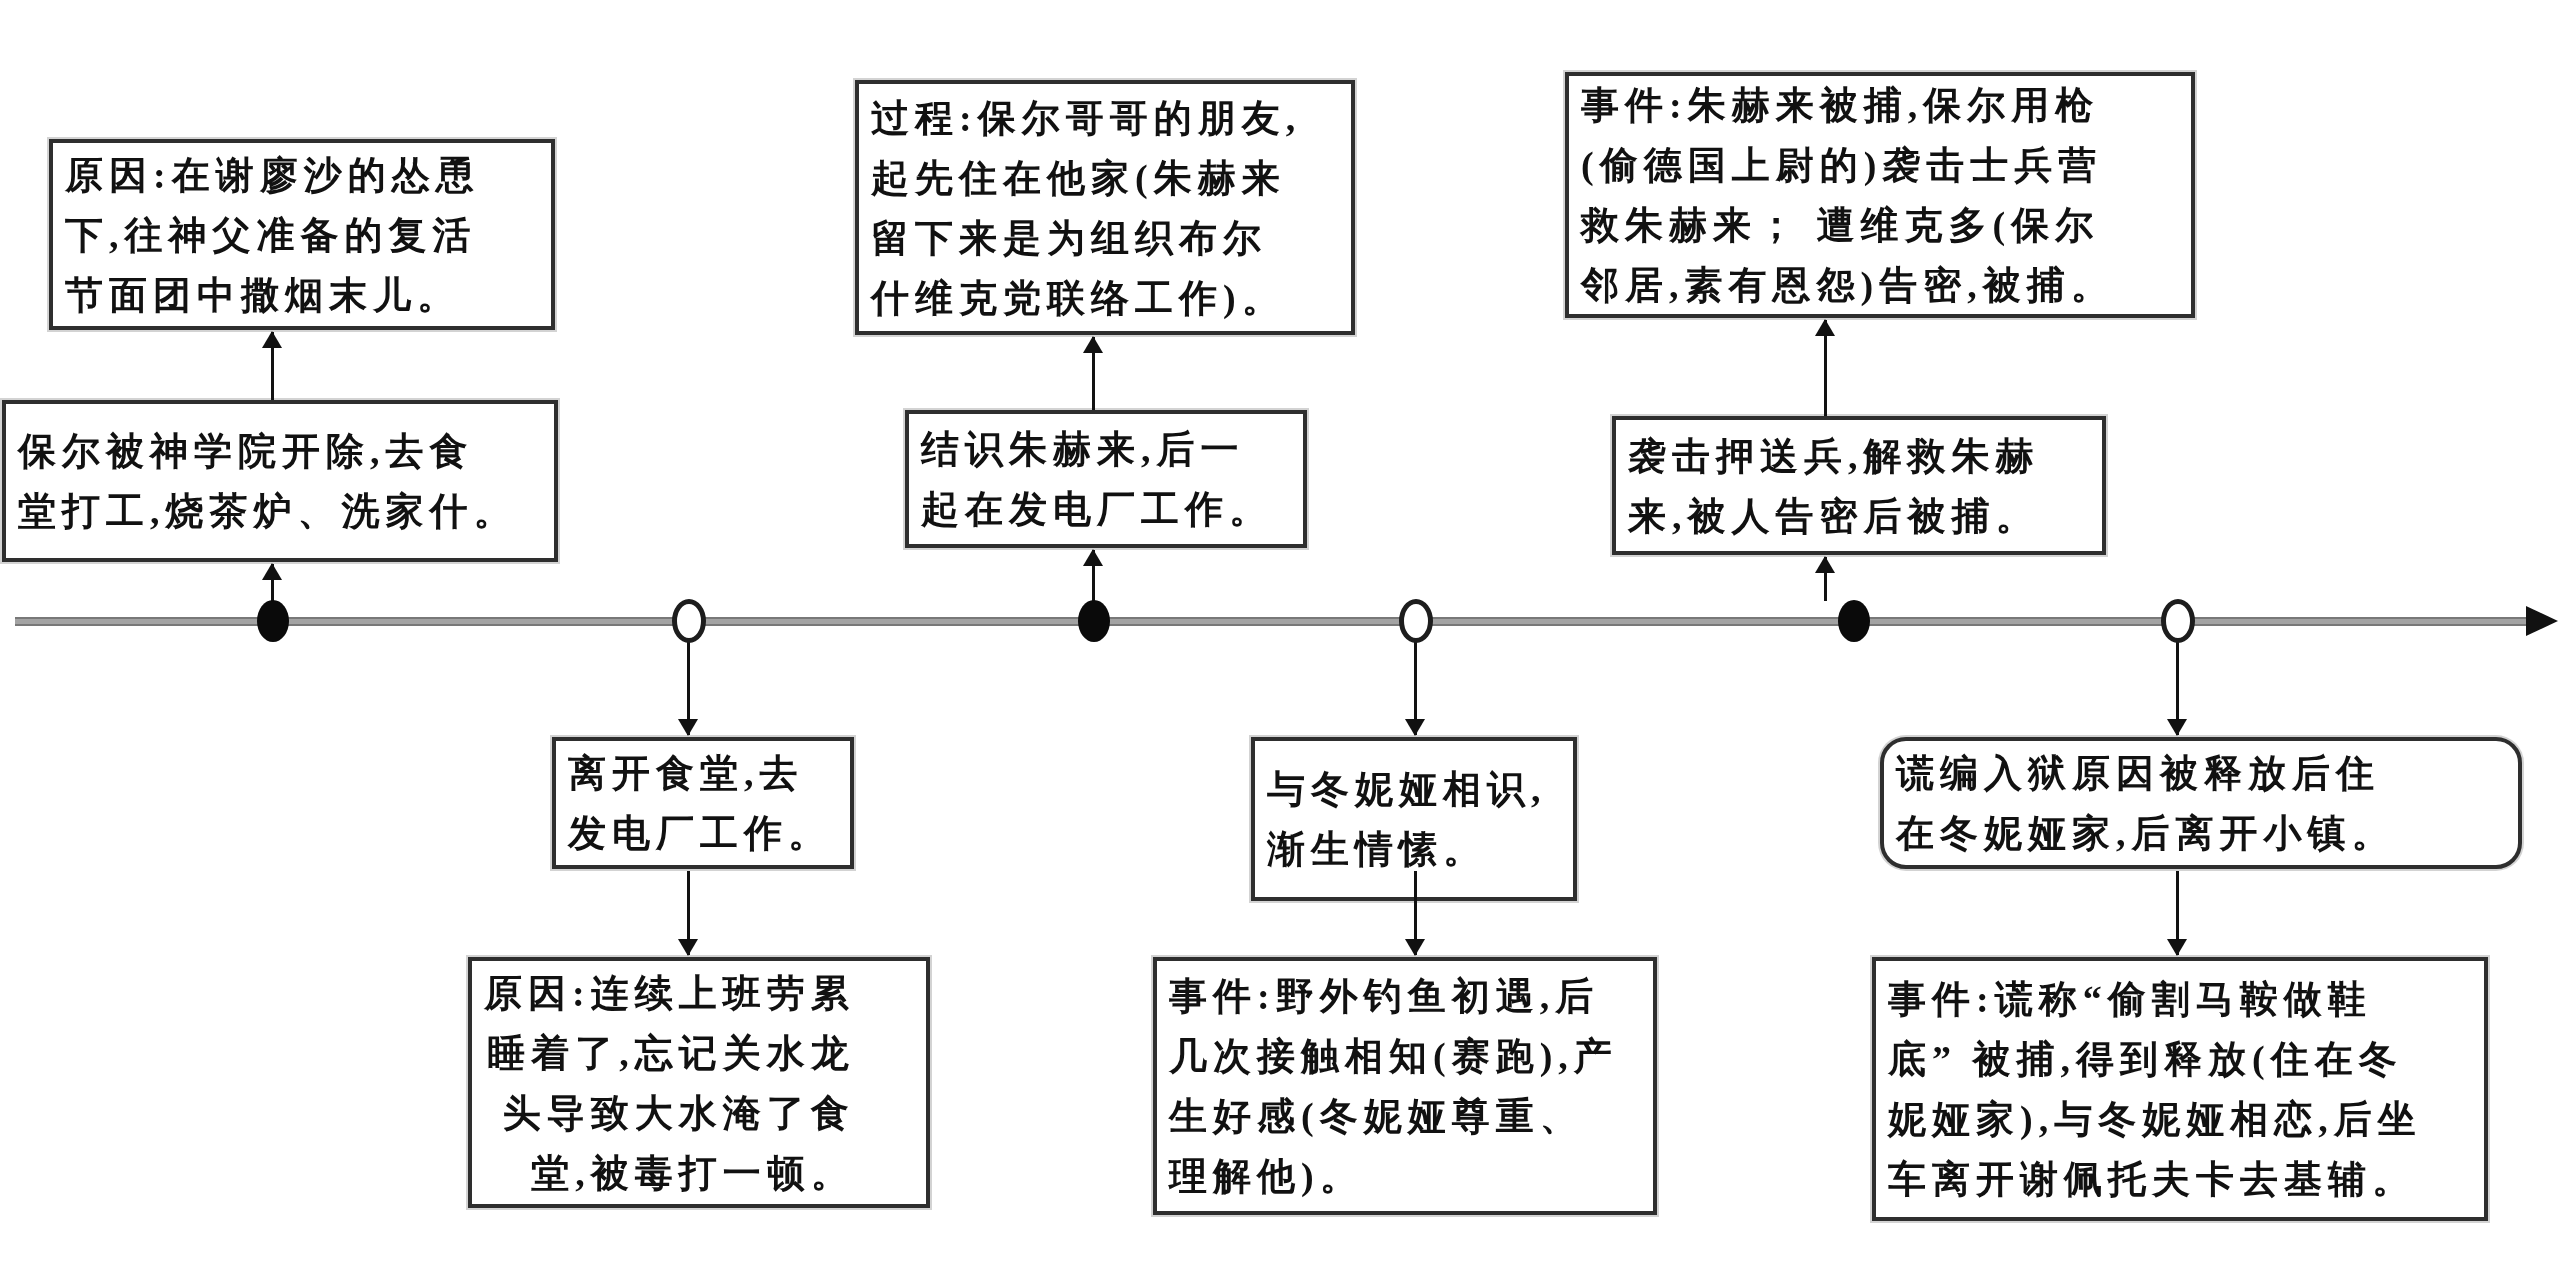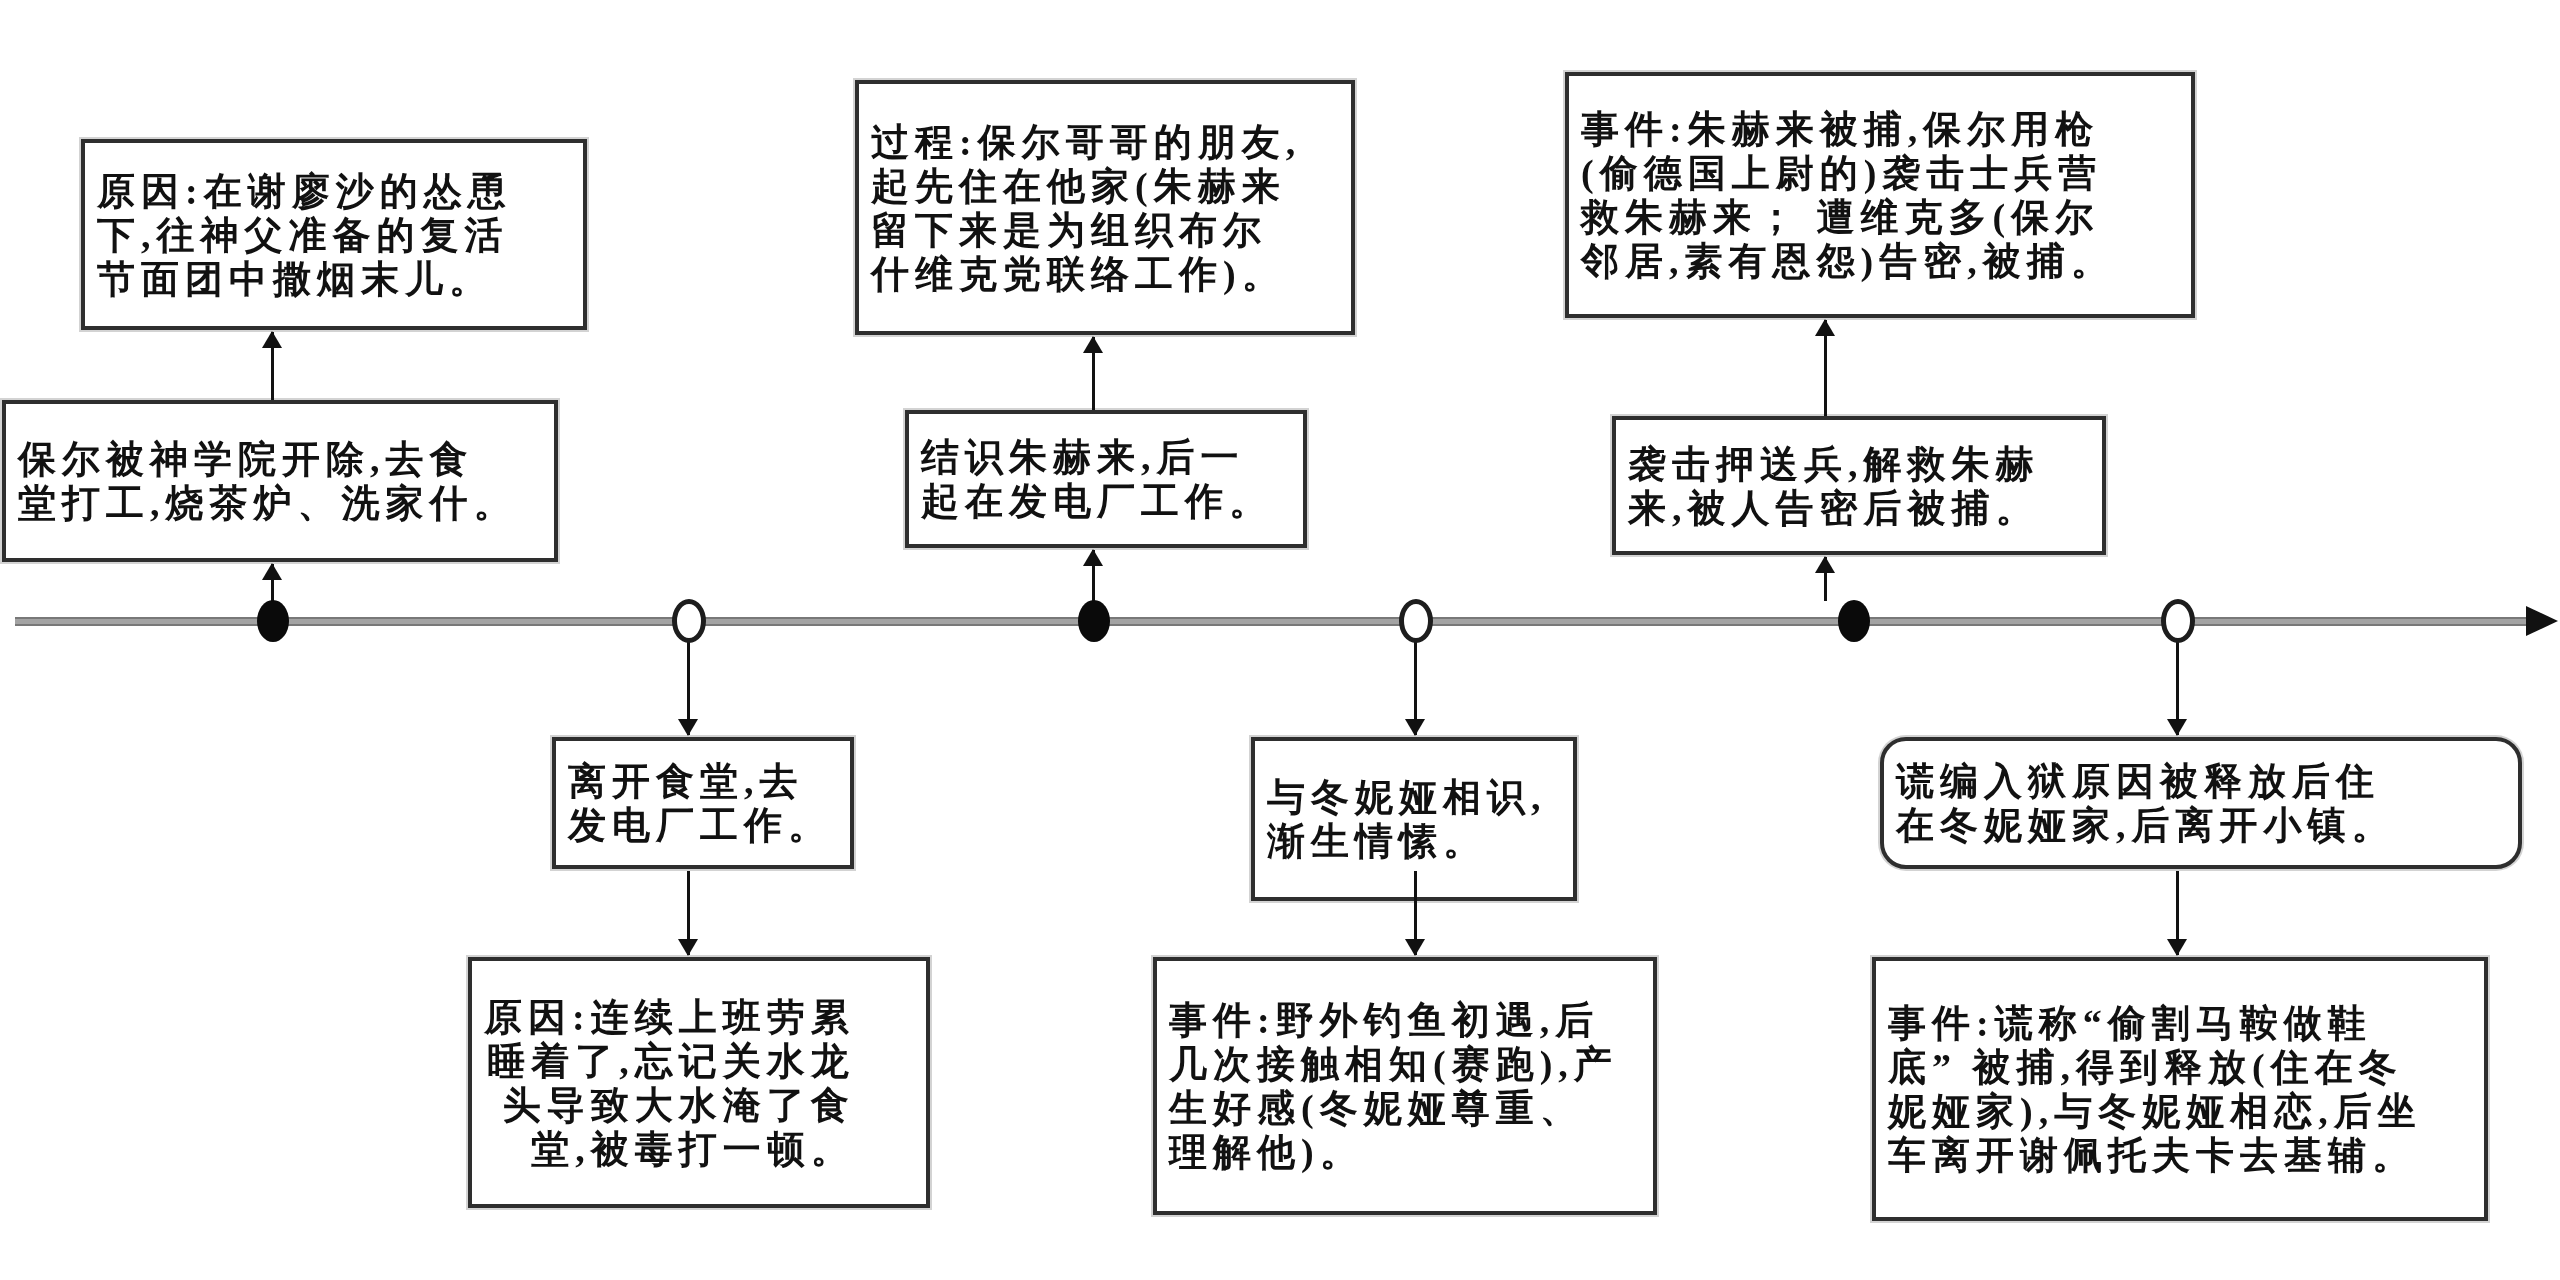--- a/index.html
+++ b/index.html
@@ -15,21 +15,21 @@
   
   .box {
     position: absolute;
     box-sizing: border-box;
     background: #ffffff;
     border: 4px solid #2e2e2e;
     box-shadow: 0 0 0 2px rgba(130,130,130,0.35);
     color: #111111;
     font-size: 38px;
     font-weight: 700;
-    line-height: 44px;
+    line-height: 60px;
     letter-spacing: 6px;
     white-space: pre-line;
     display: flex;
     align-items: center;
     padding: 0 12px;
     text-align: left;
   }
 
   
   .axis {
@@ -105,21 +105,21 @@
   <div class="axis"></div>
   <div class="axis-head"></div>
 
   <div class="dot" style="left:257px;  top:600px;"></div>
   <div class="ring" style="left:672px;  top:599px;"></div>
   <div class="dot" style="left:1078px; top:600px;"></div>
   <div class="ring" style="left:1399px; top:599px;"></div>
   <div class="dot" style="left:1838px; top:600px;"></div>
   <div class="ring" style="left:2161px; top:599px;"></div>
 
-  <div class="box" style="left:49px; top:139px; width:506px; height:191px;margin-left:32px;">原因:在谢廖沙的怂恿
+  <div class="box" style="left:49px; top:139px; width:506px; height:191px;">原因:在谢廖沙的怂恿
 下,往神父准备的复活
 节面团中撒烟末儿。</div>
   <div class="box" style="left:2px; top:400px; width:556px; height:162px;">保尔被神学院开除,去食
 堂打工,烧茶炉、洗家什。</div>
   <div class="arr up" style="left:271px; top:332px; height:68px;"></div>
   <div class="arr up" style="left:271px; top:564px; height:40px;"></div>
 
   <div class="box" style="left:552px; top:737px; width:302px; height:132px;">离开食堂,去
 发电厂工作。</div>
   <div class="box" style="left:468px; top:957px; width:462px; height:251px;text-align:right;">原因:连续上班劳累

